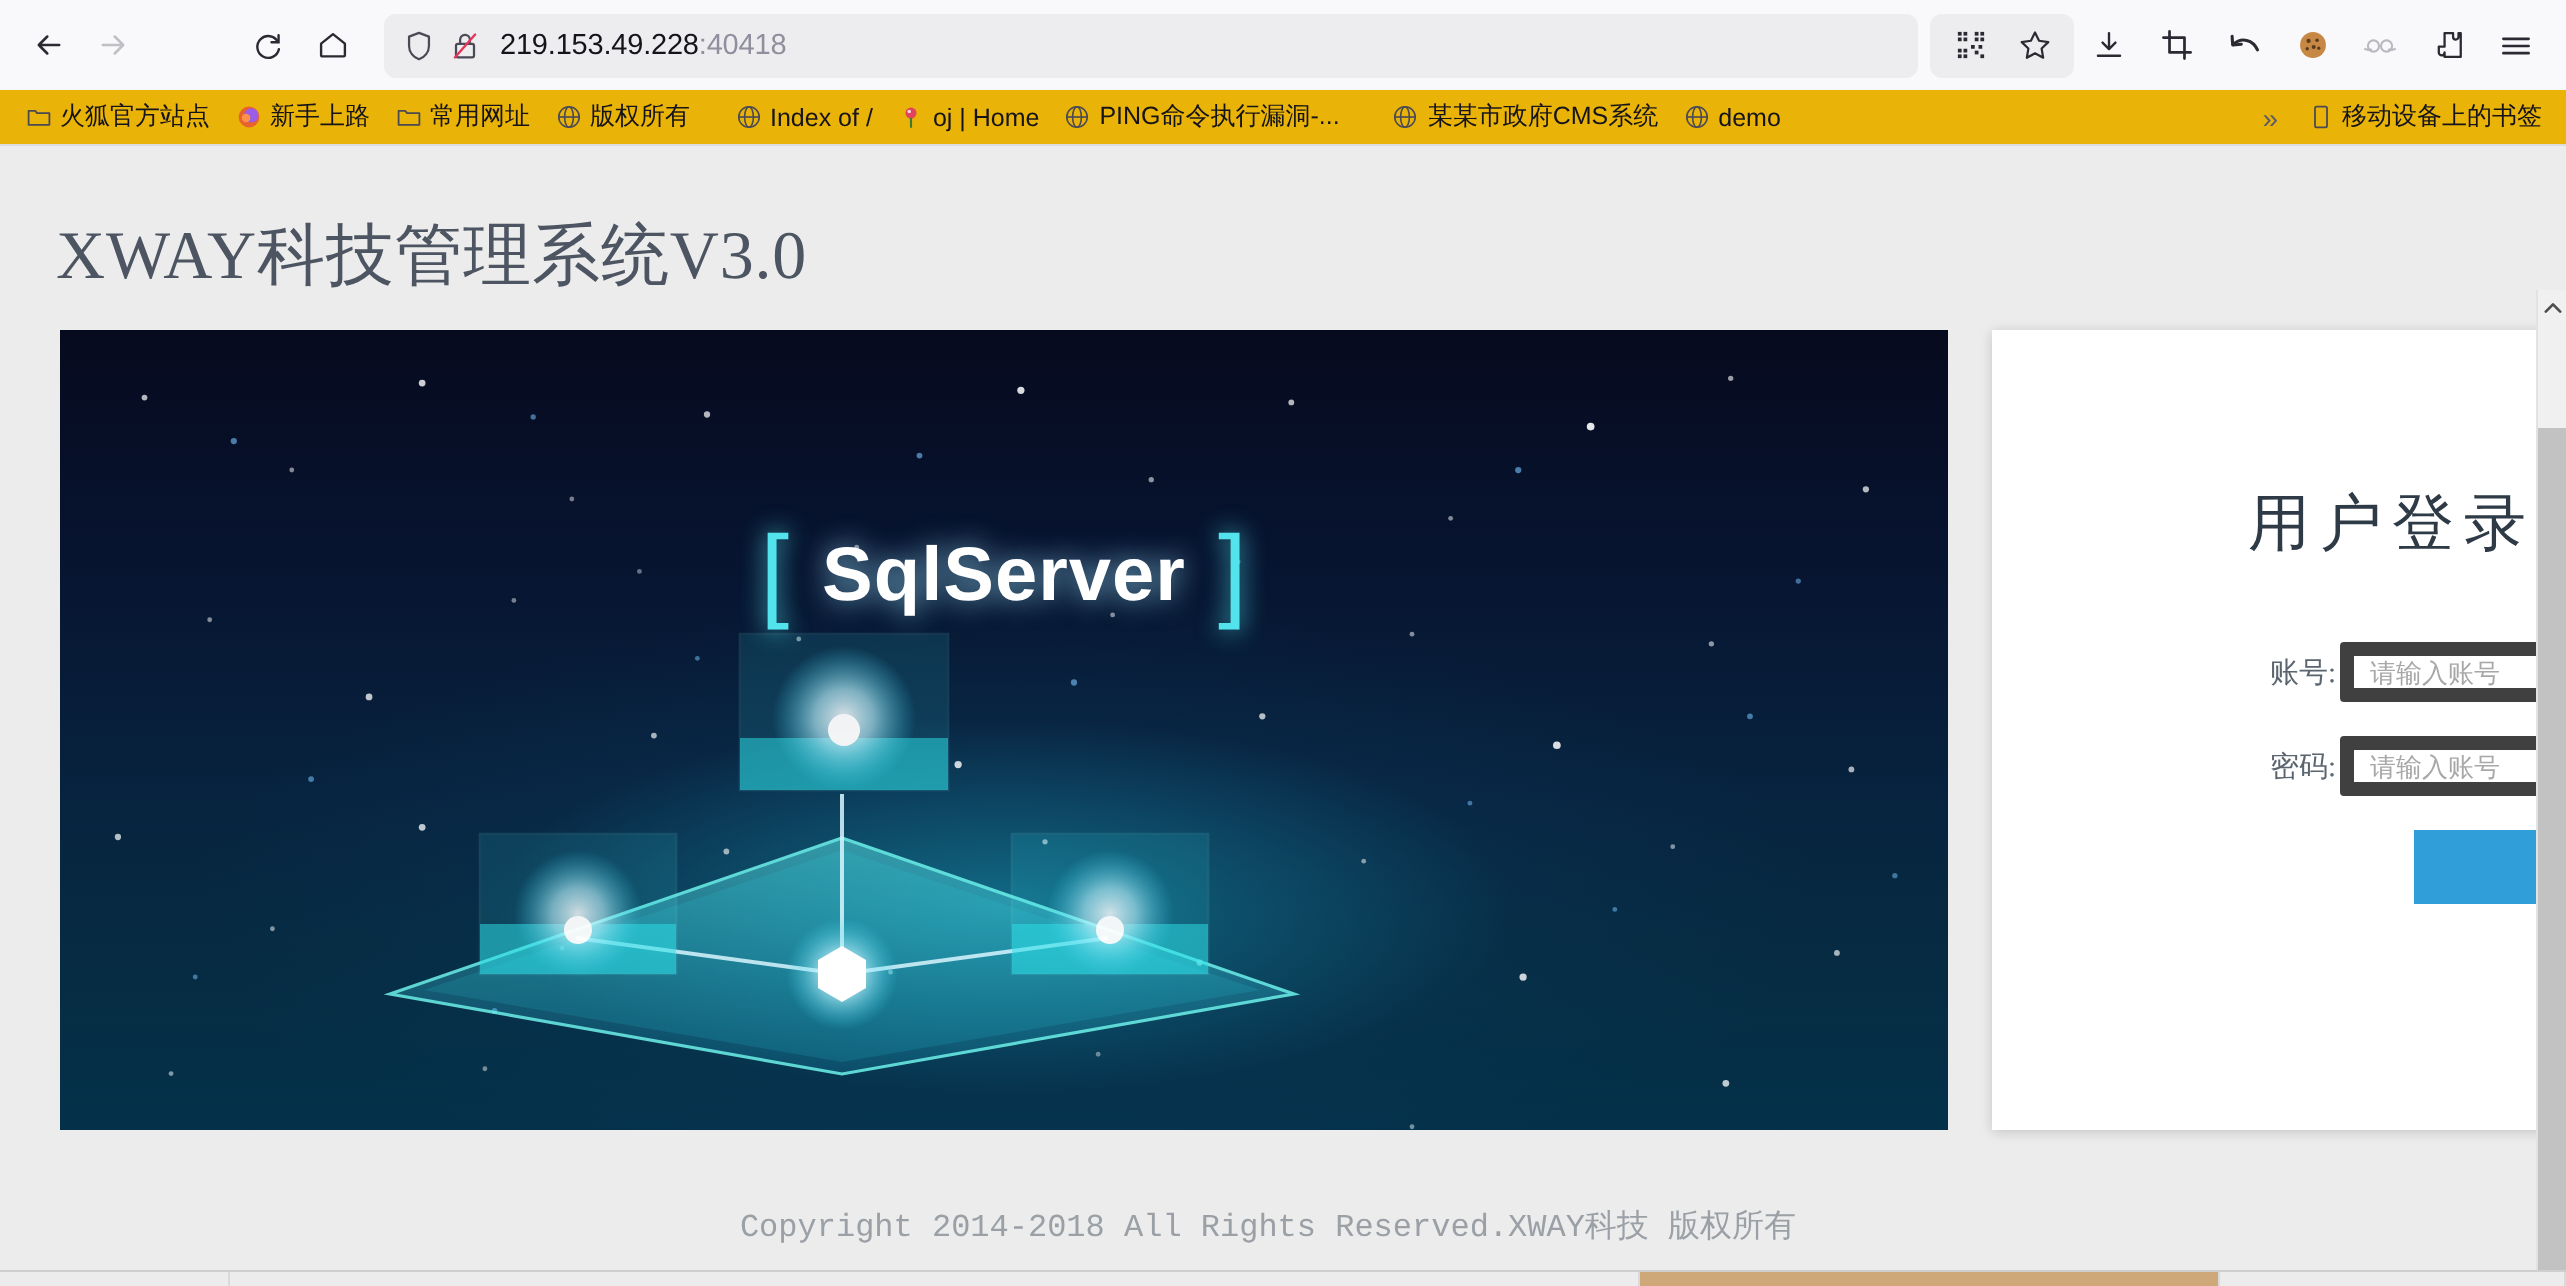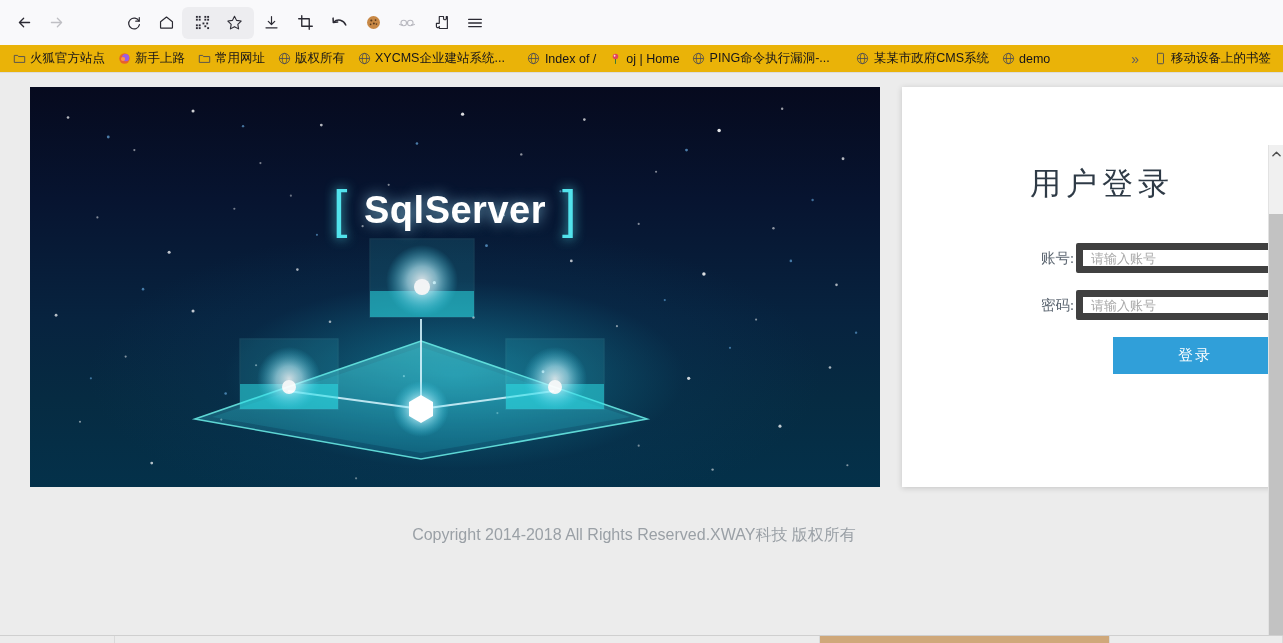--- a/index.html
+++ b/index.html
@@ -113,21 +113,21 @@
   }
 
   .content-row {
     display: flex;
     padding: 14px 0 0 30px;
     gap: 22px;
   }
 
   
   .banner {
-    width: 850px;
+    width: 944px;
     height: 400px;
     position: relative;
     overflow: hidden;
     background:
       radial-gradient(ellipse 60% 52% at 50% 72%, rgba(26,160,190,0.55) 0%, rgba(12,60,95,0.22) 45%, rgba(0,0,0,0) 72%),
       linear-gradient(180deg, #060a1e 0%, #071430 28%, #07233f 58%, #062b42 78%, #04314a 100%);
     flex: none;
   }
   .stars { position: absolute; inset: 0; }
   .sq-logo {
@@ -232,21 +232,21 @@
   .notice-link {
     font-size: 14.5px;
     color: #9b9b9b;
     font-family: "Liberation Serif", serif;
     text-decoration: none;
     letter-spacing: 0.2px;
   }
 
   .footer {
     text-align: center;
-    font-family: Liberation Sans, sans-serif;
+    font-family: Liberation Mono, monospace;
     font-size: 16px;
     color: #9aa0a6;
     padding-top: 38px;
   }
 
   
   .scrollbar {
     position: absolute;
     top: 72px; right: 0;
     width: 15px;
@@ -308,20 +308,39 @@
         <path d="M16.6 3.2v4.5h-4.4"></path>
       </svg>
     </div>
 
     <div class="nav-btn">
       <svg width="17" height="17" viewBox="0 0 20 20" fill="none" stroke="#2b2a33" stroke-width="1.4" stroke-linejoin="round" stroke-linecap="round">
         <path d="M3 9.2L10 3.6l7 5.6V16a.7.7 0 0 1-.7.7H3.7A.7.7 0 0 1 3 16V9.2z"></path>
       </svg>
     </div>
 
+    <div class="url-bar">
+      <div class="url-icons">
+        <span style="display:flex">
+          <svg width="15" height="16" viewBox="0 0 16 17" fill="none" stroke="#4a4a55" stroke-width="1.2" stroke-linejoin="round">
+            <path d="M8 1.5l5.3 2v5c0 3.4-2.4 6-5.3 7.1C5.1 14.5 2.7 11.9 2.7 8.5v-5L8 1.5z"></path>
+          </svg>
+        </span>
+        <span style="display:flex;position:relative">
+          <svg width="15" height="16" viewBox="0 0 16 17" fill="none" stroke="#4a4a55" stroke-width="1.2">
+            <rect x="3.2" y="7.3" width="9.6" height="7.2" rx="1"></rect>
+            <path d="M5.4 7.3V5.1a2.6 2.6 0 0 1 5.2 0v2.2"></path>
+          </svg>
+          <svg width="15" height="16" viewBox="0 0 16 17" style="position:absolute;left:0;top:0" stroke="#e5365a" stroke-width="1.3" stroke-linecap="round">
+            <path d="M2.6 14.6L13.4 2.4"></path>
+          </svg>
+        </span>
+      </div>
+      <span class="url-text"><span>219.153.49.228</span><span class="port">:40418</span></span>
+    </div>
 
     <div class="url-right-group">
       <div class="nav-btn">
         <svg width="15" height="15" viewBox="0 0 16 16" fill="#2b2a33">
           <rect x="1" y="1" width="2" height="2"></rect>
             <rect x="4" y="1" width="2" height="2"></rect>
           <rect x="1" y="4" width="2" height="2"></rect>
             <rect x="4" y="4" width="2" height="2"></rect>
           <rect x="10" y="1" width="2" height="2"></rect>
             <rect x="13" y="1" width="2" height="2"></rect>
@@ -426,83 +445,73 @@
       <span class="bm-ico">
         <svg width="13" height="13" viewBox="0 0 16 16" fill="none" stroke="#4a4a55" stroke-width="1">
             <circle cx="8" cy="8" r="6.3"></circle>
             <ellipse cx="8" cy="8" rx="2.7" ry="6.3"></ellipse>
             <path d="M1.8 8h12.4"></path>
           </svg>
       </span>
       <span class="bm-label">版权所有</span>
     </div>
 
-    <div class="bm">
+
+    <div class="bm" style="margin-left:10px">
       <span class="bm-ico">
         <svg width="13" height="13" viewBox="0 0 16 16" fill="none" stroke="#4a4a55" stroke-width="1">
             <circle cx="8" cy="8" r="6.3"></circle>
             <ellipse cx="8" cy="8" rx="2.7" ry="6.3"></ellipse>
             <path d="M1.8 8h12.4"></path>
           </svg>
       </span>
-      <span class="bm-label">XYCMS企业建站系统...</span>
-    </div>
-
-    <div class="bm" style="margin-left:10px">
+      <span class="bm-label">Index of /</span>
+    </div>
+
+    <div class="bm">
+      <span class="bm-ico">
+        <svg width="13" height="13" viewBox="0 0 16 16">
+            <circle cx="8" cy="5.6" r="3.4" fill="#e0435c"></circle>
+            <circle cx="6.9" cy="4.6" r="1.1" fill="#ffd7de"></circle>
+            <path d="M8 8.6v6" stroke="#3b7a35" stroke-width="1.3"></path>
+          </svg>
+      </span>
+      <span class="bm-label">oj | Home</span>
+    </div>
+
+    <div class="bm">
       <span class="bm-ico">
         <svg width="13" height="13" viewBox="0 0 16 16" fill="none" stroke="#4a4a55" stroke-width="1">
             <circle cx="8" cy="8" r="6.3"></circle>
             <ellipse cx="8" cy="8" rx="2.7" ry="6.3"></ellipse>
             <path d="M1.8 8h12.4"></path>
           </svg>
       </span>
-      <span class="bm-label">Index of /</span>
-    </div>
-
-    <div class="bm">
-      <span class="bm-ico">
-        <svg width="13" height="13" viewBox="0 0 16 16">
-            <circle cx="8" cy="5.6" r="3.4" fill="#e0435c"></circle>
-            <circle cx="6.9" cy="4.6" r="1.1" fill="#ffd7de"></circle>
-            <path d="M8 8.6v6" stroke="#3b7a35" stroke-width="1.3"></path>
-          </svg>
-      </span>
-      <span class="bm-label">oj | Home</span>
-    </div>
-
-    <div class="bm">
+      <span class="bm-label">PING命令执行漏洞-...</span>
+    </div>
+
+    <div class="bm" style="margin-left:14px">
       <span class="bm-ico">
         <svg width="13" height="13" viewBox="0 0 16 16" fill="none" stroke="#4a4a55" stroke-width="1">
             <circle cx="8" cy="8" r="6.3"></circle>
             <ellipse cx="8" cy="8" rx="2.7" ry="6.3"></ellipse>
             <path d="M1.8 8h12.4"></path>
           </svg>
       </span>
-      <span class="bm-label">PING命令执行漏洞-...</span>
-    </div>
-
-    <div class="bm" style="margin-left:14px">
+      <span class="bm-label">某某市政府CMS系统</span>
+    </div>
+
+    <div class="bm">
       <span class="bm-ico">
         <svg width="13" height="13" viewBox="0 0 16 16" fill="none" stroke="#4a4a55" stroke-width="1">
             <circle cx="8" cy="8" r="6.3"></circle>
             <ellipse cx="8" cy="8" rx="2.7" ry="6.3"></ellipse>
             <path d="M1.8 8h12.4"></path>
           </svg>
       </span>
-      <span class="bm-label">某某市政府CMS系统</span>
-    </div>
-
-    <div class="bm">
-      <span class="bm-ico">
-        <svg width="13" height="13" viewBox="0 0 16 16" fill="none" stroke="#4a4a55" stroke-width="1">
-            <circle cx="8" cy="8" r="6.3"></circle>
-            <ellipse cx="8" cy="8" rx="2.7" ry="6.3"></ellipse>
-            <path d="M1.8 8h12.4"></path>
-          </svg>
-      </span>
       <span class="bm-label">demo</span>
     </div>
 
     <div class="bm-spacer"></div>
 
     <div class="chev-more">»</div>
 
     <div class="bm">
       <span class="bm-ico">
         <svg width="13" height="13" viewBox="0 0 16 16" fill="none" stroke="#4a4a55" stroke-width="1.1" stroke-linejoin="round">
@@ -510,20 +519,21 @@
           </svg>
       </span>
       <span class="bm-label">移动设备上的书签</span>
     </div>
   </div>
 </div>
 
 <div class="viewport">
   <div class="page">
 
+    <h1 class="site-title">XWAY科技管理系统V3.0</h1>
 
     <div class="content-row">
 
       <div class="banner">
         <svg class="stars" viewBox="0 0 782 400" preserveAspectRatio="none">
           <g fill="#ffffff">
             <circle cx="35" cy="28" r="1.2" opacity=".7"></circle>
               <circle cx="96" cy="58" r="1" opacity=".5"></circle>
             <circle cx="150" cy="22" r="1.4" opacity=".8"></circle>
               <circle cx="212" cy="70" r="1" opacity=".45"></circle>

